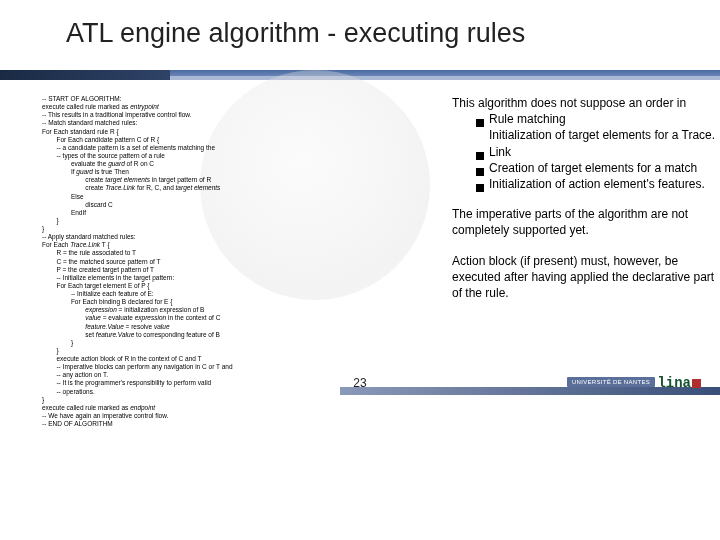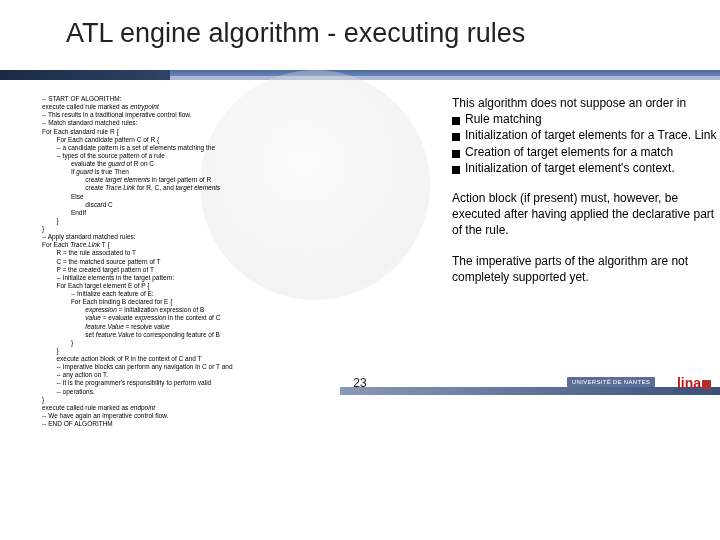--- a/index.html
+++ b/index.html
@@ -82,21 +82,22 @@
     font-size: 12px;
     line-height: 1.35;
     color: #000;
     font-family: "Comic Sans MS", "Trebuchet MS", Verdana, sans-serif;
   }
   .right-col .para {
     margin-bottom: 14px;
   }
   .right-col .bullet {
     display: flex;
-    align-items: center;
+    align-items: flex-end;
+    margin-left: 24px;
   }
   .right-col .bullet .sq {
     display: inline-block;
     width: 8px;
     height: 8px;
     background: #000;
     margin: 4px 5px 0 0;
     flex: 0 0 auto;
   }
   .footer {
@@ -131,25 +132,25 @@
     font-size: 6px;
     color: #fff;
     background: #5a6f99;
     padding: 2px 5px;
     border-radius: 1px;
     font-family: Arial, sans-serif;
     letter-spacing: 0.3px;
   }
   .footer .logo2 {
     position: absolute;
-    right: 9px;
+    right: 19px;
     top: -3px;
     font-size: 14px;
-    color: #b91c1c;
-    font-family: Liberation Sans, sans-serif;
+    color: #14532d;
+    font-family: Liberation Mono, monospace;
     font-weight: bold;
   }
   .footer .logo2 .sq {
     display: inline-block;
     width: 9px;
     height: 9px;
     background: #b03030;
     vertical-align: middle;
     margin-left: 1px;
   }
@@ -223,25 +224,25 @@
         <div class="bullet">
             <span class="sq"></span>
             <span>Initialization of target elements for a Trace. Link</span>
           </div>
         <div class="bullet">
             <span class="sq"></span>
             <span>Creation of target elements for a match</span>
           </div>
         <div class="bullet">
             <span class="sq"></span>
-            <span>Initialization of target element's context.</span>
+            <span>Initialization of action element's features.</span>
           </div>
       </div>
+      <div class="para">The imperative parts of the algorithm are not completely supported yet.</div>
       <div class="para">Action block (if present) must, however, be executed after having applied the declarative part of the rule.</div>
-      <div class="para">The imperative parts of the algorithm are not completely supported yet.</div>
     </div>
 
   </div>
 
   <div class="footer">
     <div class="pagenum">23</div>
     <div class="bar"></div>
     <div class="logo1">UNIVERSITÉ DE NANTES</div>
     <div class="logo2"><span>lina</span><span class="sq"></span></div>
   </div>

